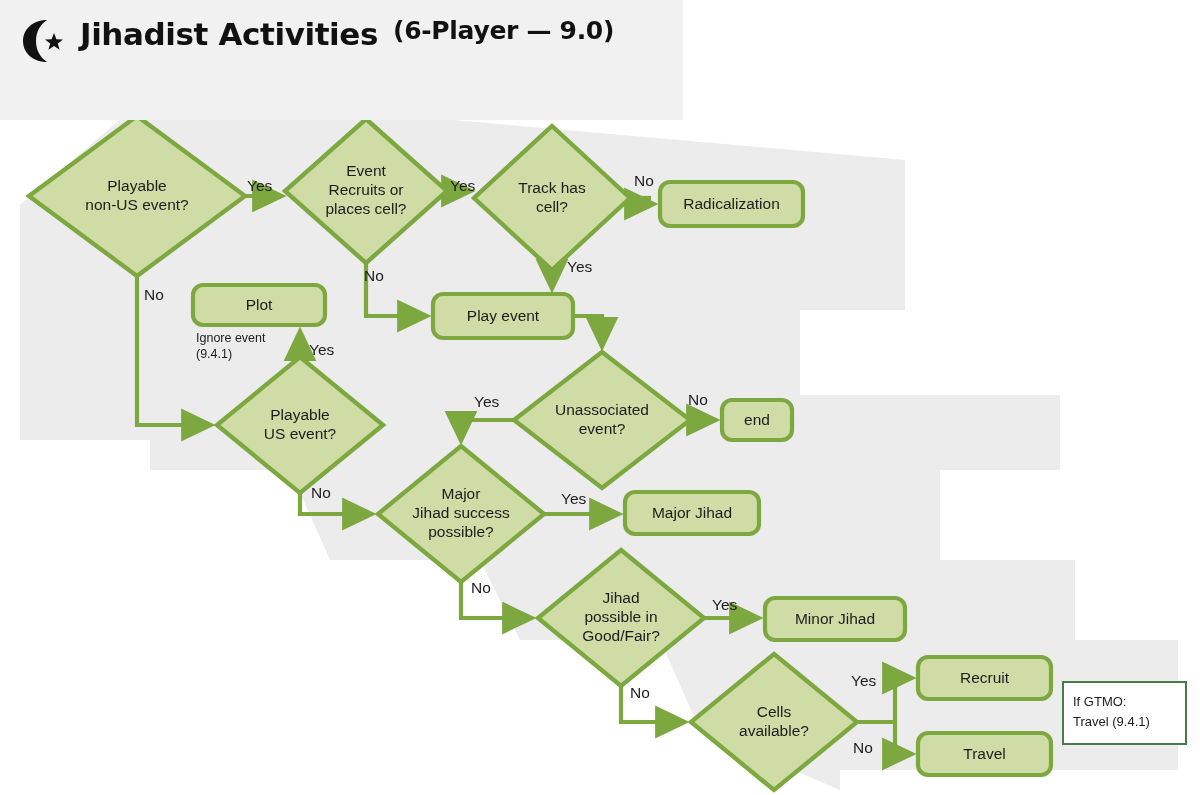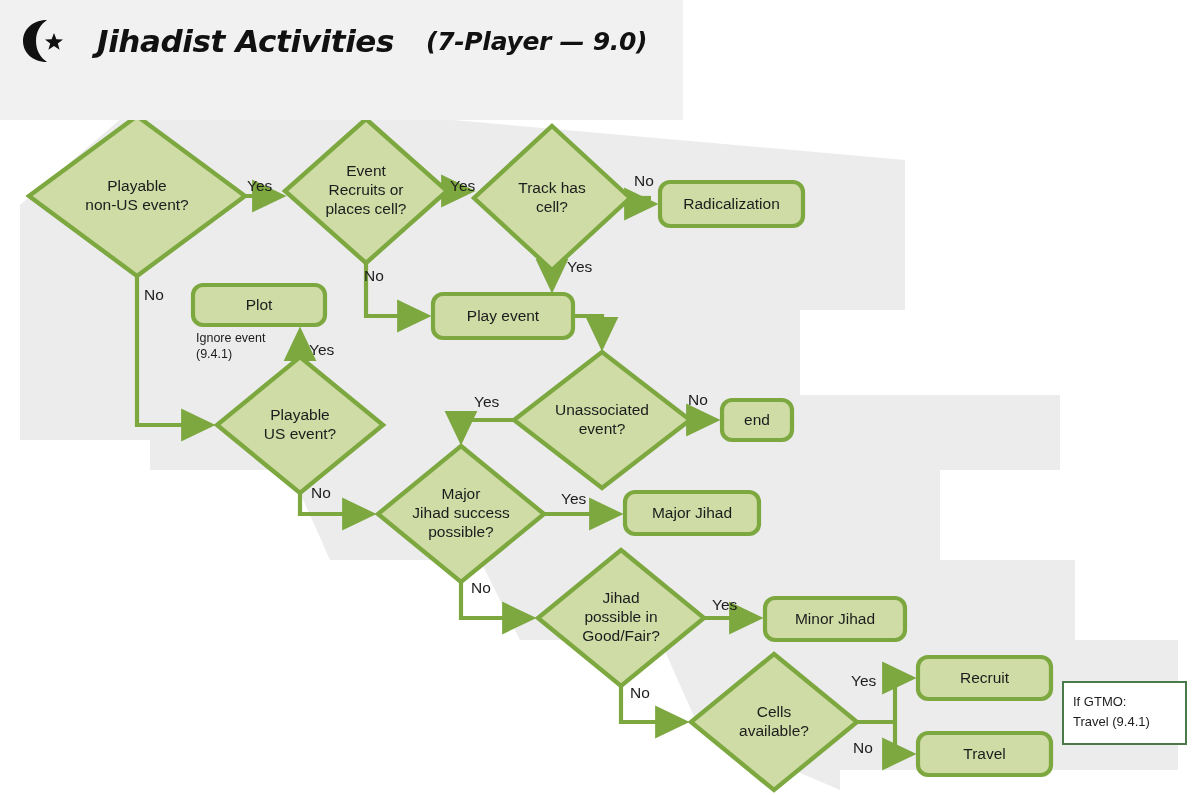--- a/index.html
+++ b/index.html
@@ -4,21 +4,21 @@
 <style>
   html,body{margin:0;padding:0;background:#ffffff;}
   body{width:1200px;height:795px;position:relative;overflow:hidden;
        font-family:"Liberation Sans", sans-serif;color:#1b1b1b;}
 
   #stage{position:absolute;left:0;top:0;width:1200px;height:795px;}
 
   
   #header-panel{position:absolute;left:0;top:0;width:683px;height:120px;
                 background:#f1f1f2;}
-  #title-row{position:absolute;left:14px;top:16px;display:flex;align-items:center;gap:27px;font-style:italic;}
+  #title-row{position:absolute;left:14px;top:16px;display:flex;align-items:flex-start;gap:10px;}
   #crescent-icon{width:56px;height:50px;position:relative;flex:0 0 auto;}
   #title-main{font-size:31px;font-weight:bold;letter-spacing:-0.4px;white-space:nowrap;
               color:#111;font-family:"DejaVu Sans", sans-serif;}
   #title-sub{font-size:25px;font-weight:bold;white-space:nowrap;color:#111;
              font-family:"DejaVu Sans", sans-serif;margin-left:5px;letter-spacing:-0.3px;}
   #subtitle{position:absolute;left:14px;top:78px;font-size:24px;font-weight:bold;
             color:#111;font-family:"DejaVu Sans", sans-serif;letter-spacing:-0.3px;}
 
   
   #flow-svg{position:absolute;left:0;top:0;width:1200px;height:795px;}
@@ -205,17 +205,17 @@
 
   <div id="header-panel">
     <div id="title-row">
       <span id="crescent-icon">
         <svg width="56" height="50" viewBox="0 0 56 50">
           <path d="M33,4 C18,4 9,14 9,25 C9,36 18,46 33,46 C27,42 22,35 22,25 C22,15 27,8 33,4 Z" fill="#111"></path>
           <path d="M40,17 L42.4,23.2 L49,23.4 L43.8,27.4 L45.6,33.8 L40,30 L34.4,33.8 L36.2,27.4 L31,23.4 L37.6,23.2 Z" fill="#111"></path>
         </svg>
       </span>
       <span id="title-main">Jihadist Activities</span>
-      <span id="title-sub">(7-Player — 9.0)</span>
+      <span id="title-sub">(6-Player — 9.0)</span>
     </div>
   </div>
 
 </div>
 
 </body></html>

